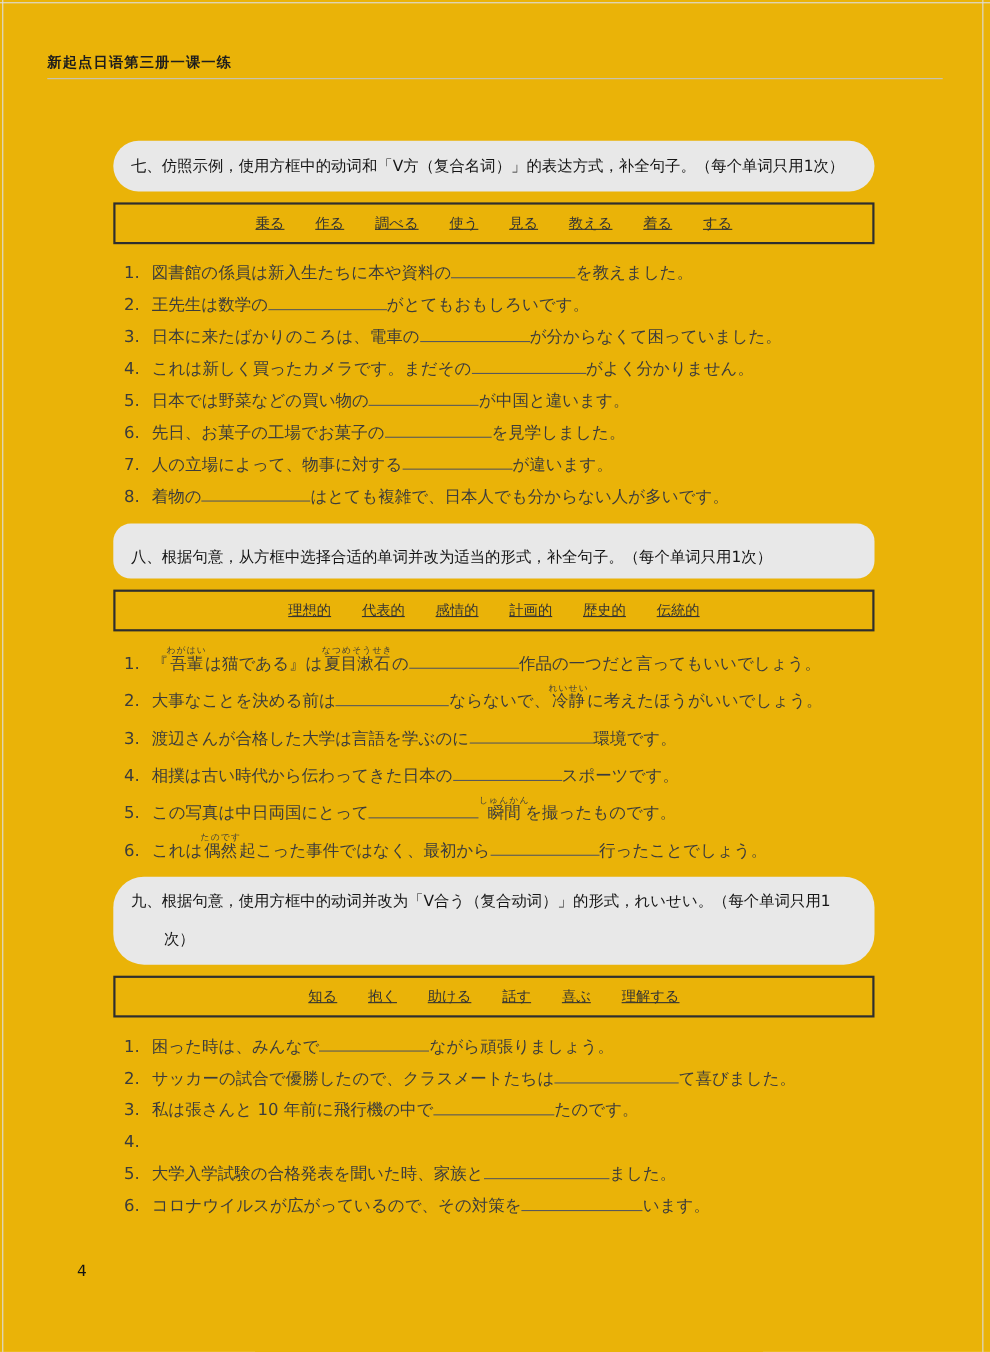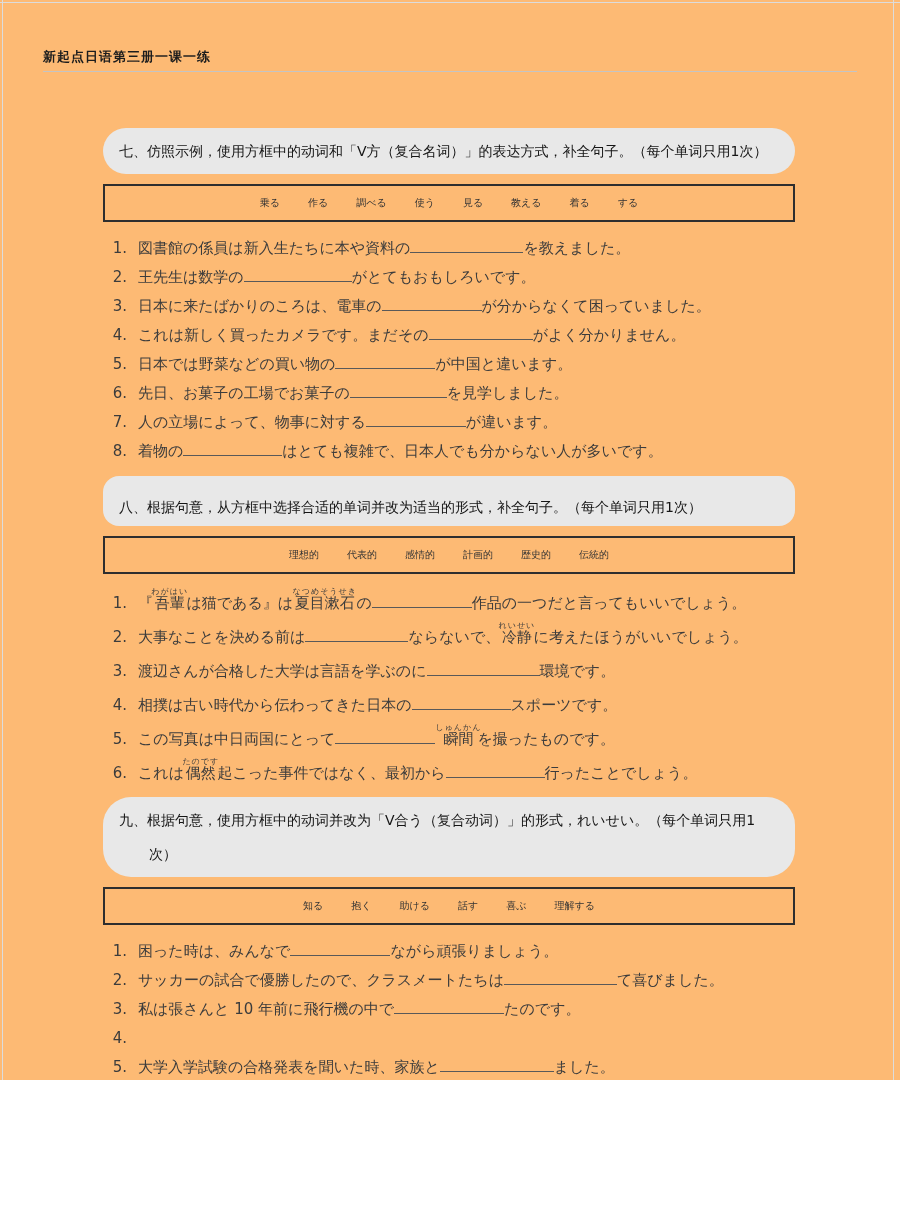--- a/index.html
+++ b/index.html
@@ -1,17 +1,17 @@
 <!DOCTYPE html>
 <html><head>
 <meta charset="utf-8">
 <style>
   html,body { margin:0; padding:0; background:#fff; }
   .page {
-    position:relative; width:900px; height:1080px; background:#fdba74;
+    position:relative; width:900px; height:1229px; background:#eab308;
     font-family:"DejaVu Sans", sans-serif; overflow:hidden;
   }
   .scan-line { position:absolute; background:#dcdcdc; }
   .scan-top { top:2px; left:0; width:100%; height:1px; }
   .scan-left { top:0; left:2px; width:1px; height:100%; }
   .scan-right { top:0; left:893px; width:1px; height:100%; }
 
   .header-wrap {
     position:absolute; left:43px; top:46px; width:814px;
     border-bottom:1px solid #c4c4c4; padding-bottom:5px;
@@ -25,21 +25,21 @@
   .pill {
     background:#e8e8e8; border-radius:28px; box-sizing:border-box;
     font-weight:normal; color:#151515; font-size:14px; line-height:34px;
     padding:6px 14px 6px 46px; text-indent:-30px;
   }
   .pill.single { border-radius:16px; padding-top:14px; padding-bottom:2px; }
 
   .wordbox {
     margin-top:10px; border:2px solid #2e2e2e; height:38px; box-sizing:border-box;
     display:flex; align-items:center; justify-content:center; gap:28px;
-    font-size:10px; color:#333;
+    font-size:13px; color:#333;text-decoration:underline;
   }
   .wordbox .word { white-space:nowrap; }
 
   .sentences { margin-top:12px; }
   .sentence {
     display:flex; align-items:baseline;
     font-size:15px; line-height:29px; color:#3c3c3c;
   }
   .sec8 .sentence { line-height:34px; }
   .num { width:24px; text-align:right; margin-right:11px; flex-shrink:0; color:#3c3c3c; }

